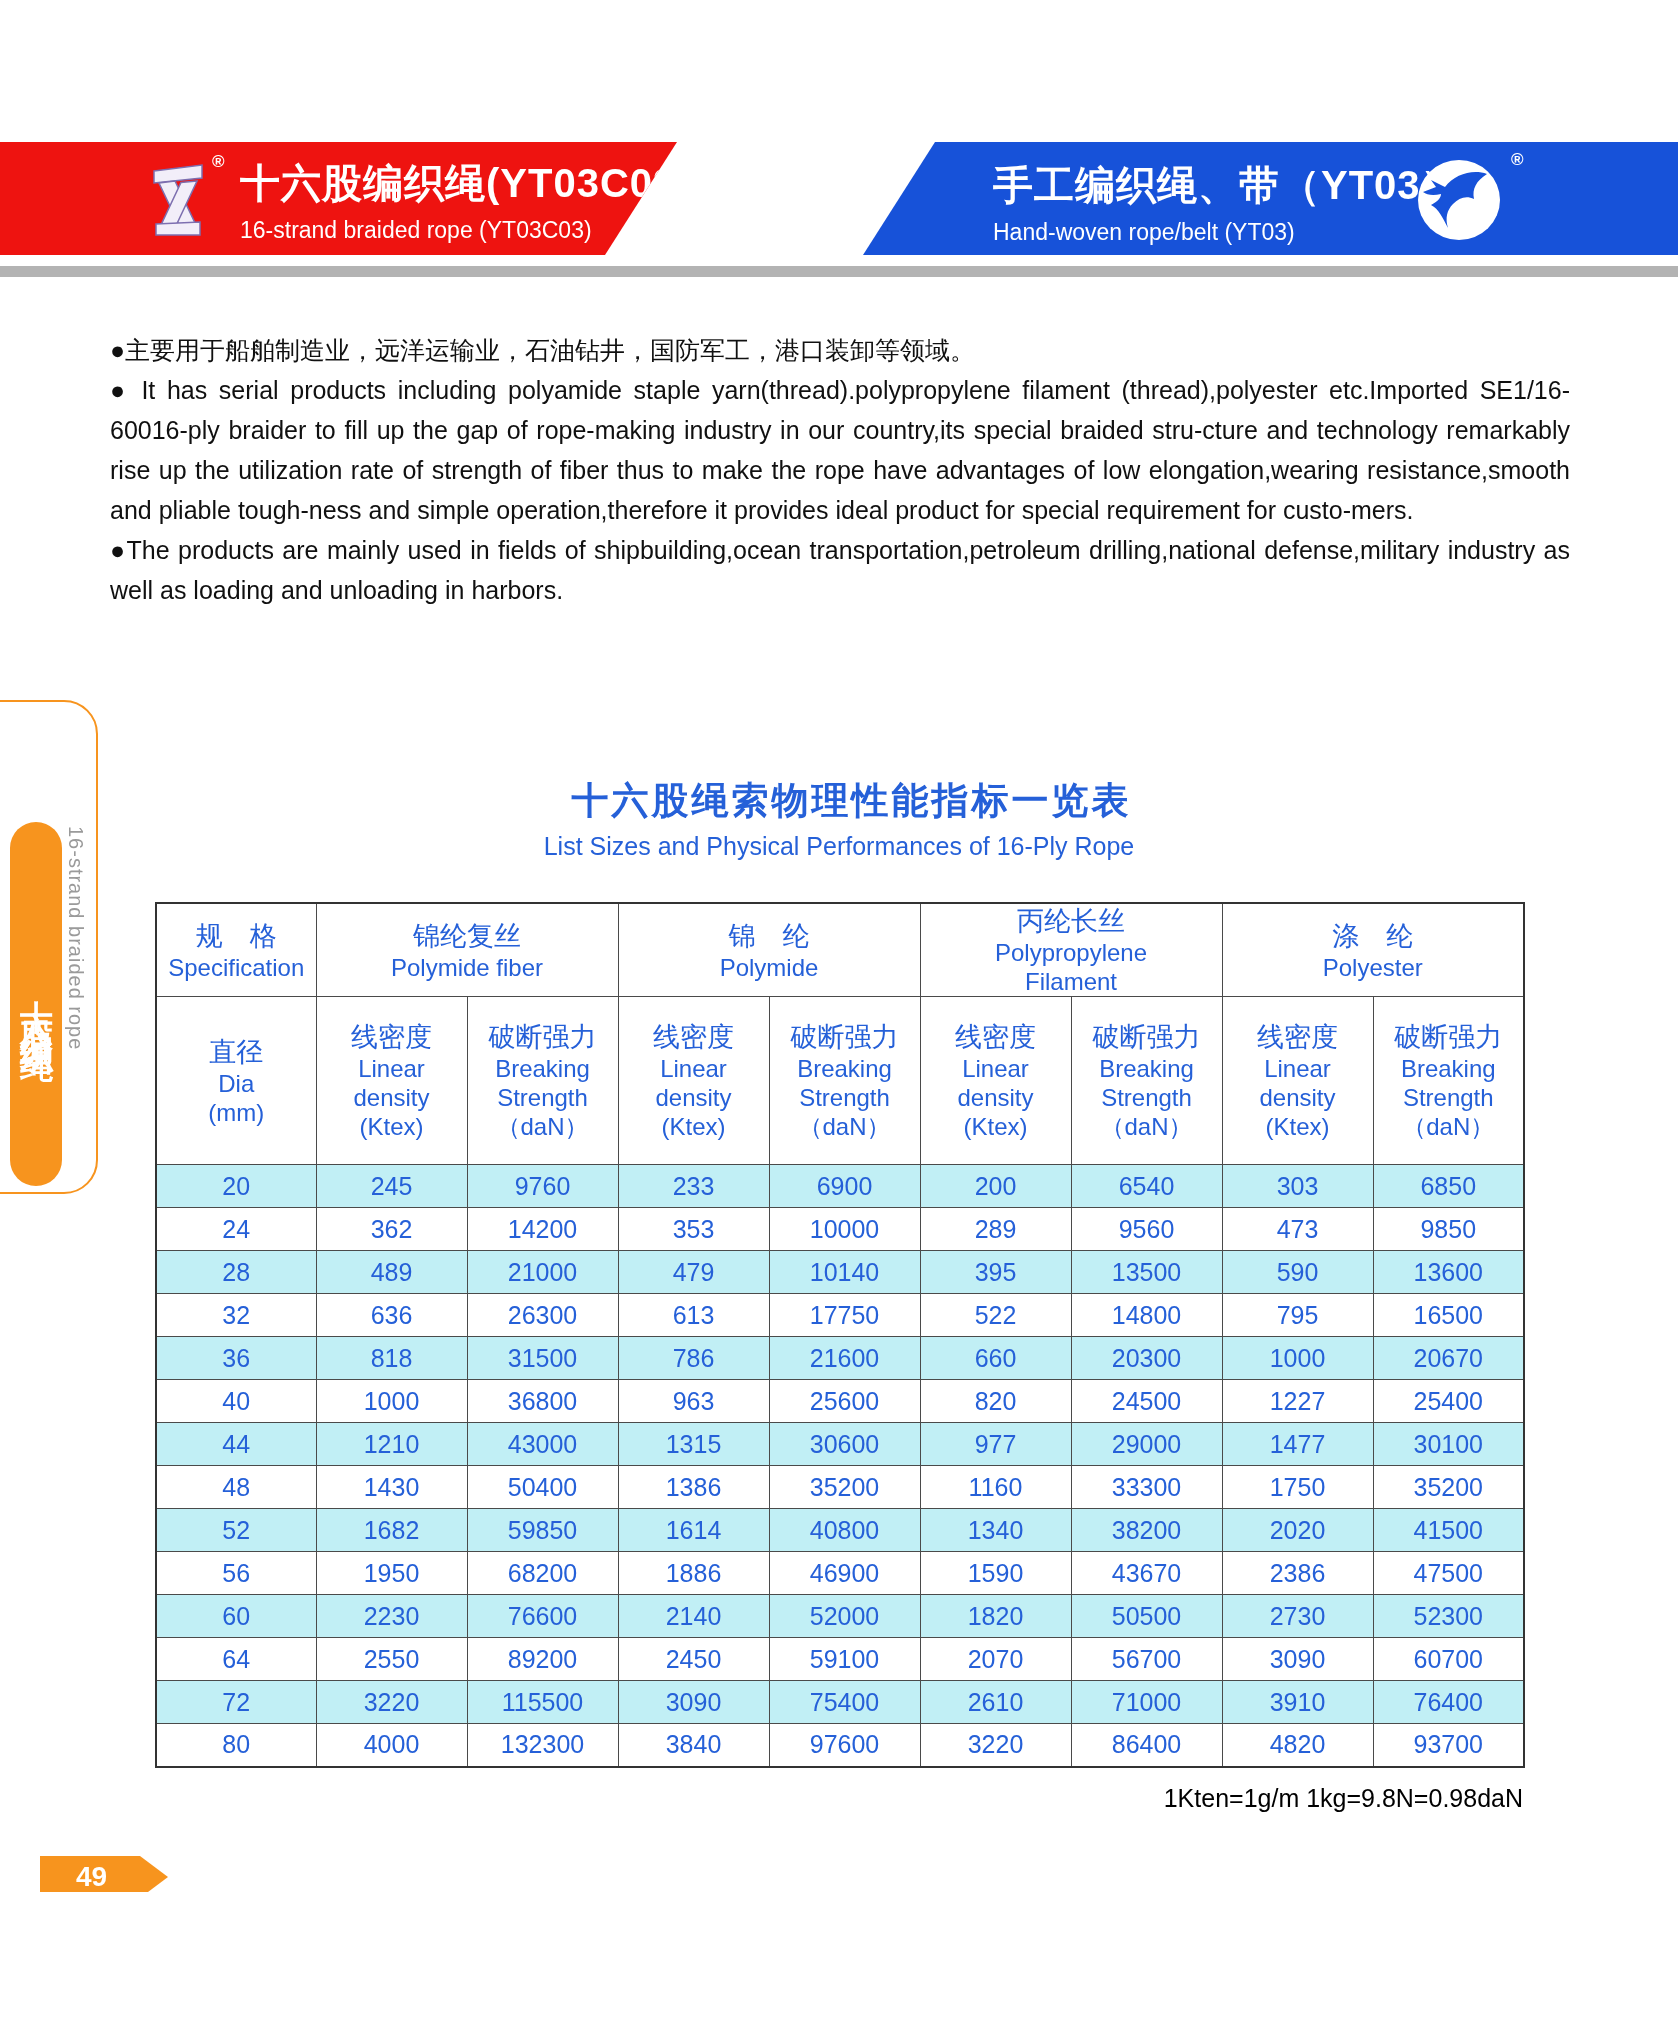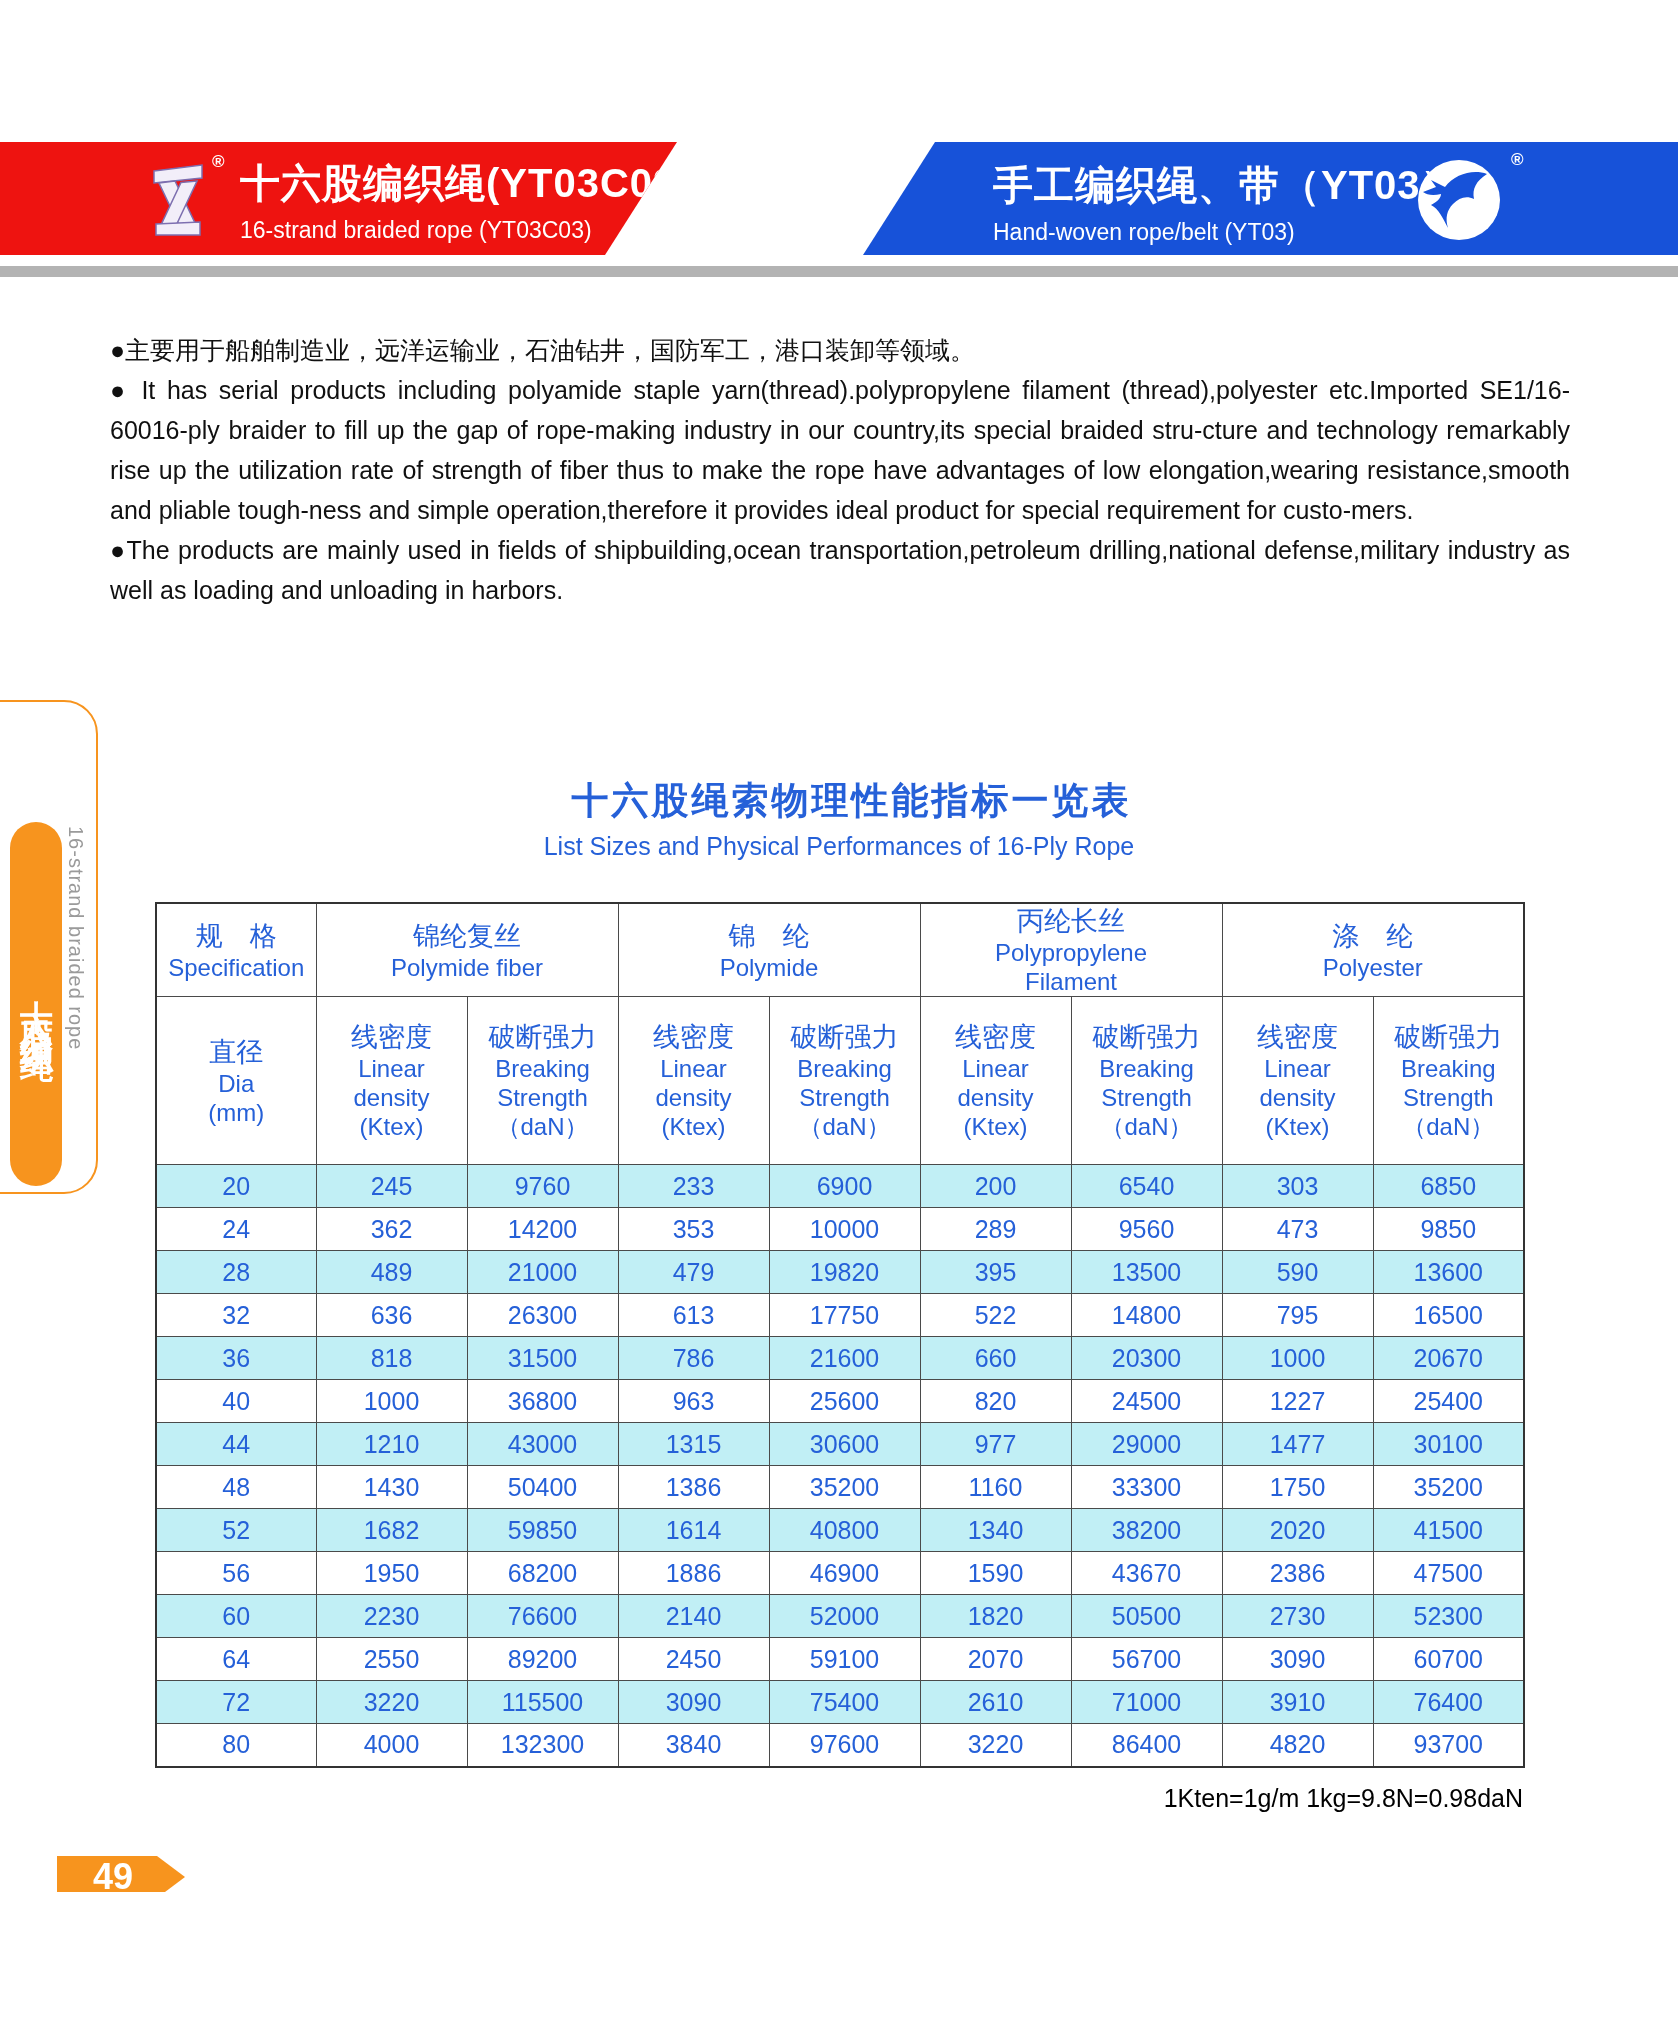--- a/index.html
+++ b/index.html
@@ -55,24 +55,24 @@
   tbody tr{height:43px;}
   tbody tr.alt{background:var(--cyan);}
   tbody td{font-size:25px;}
   .h-zh{font-size:27px;line-height:34px;}
   .h-en{font-size:24px;line-height:29px;}
   .h-unit{font-size:24px;line-height:29px;}
 
   
   .footnote{position:absolute;left:155px;top:1784px;width:1368px;text-align:right;
             font-size:25px;color:#000000;}
-  .page-flag{position:absolute;left:57px;top:1856px;width:128px;height:36px;background:var(--orange);
+  .page-flag{position:absolute;left:40px;top:1856px;width:128px;height:36px;background:var(--orange);
             -webkit-clip-path:polygon(0 0,100px 0,128px 21px,100px 42px,0 42px);
             clip-path:polygon(0 0,100px 0,128px 21px,100px 42px,0 42px);
-            color:#fff;font-size:36px;font-weight:bold;line-height:42px;padding-left:0;}
+            color:#fff;font-size:28px;font-weight:bold;line-height:42px;padding-left:0;}
   .page-flag span{margin-left:36px;}
 
   
   .side-tab{position:absolute;left:0;top:700px;width:98px;height:490px;}
   .side-outline{position:absolute;left:-30px;top:0;width:124px;height:490px;
             border:2px solid var(--orange);border-radius:0 34px 34px 0;}
   .side-bar{position:absolute;left:10px;top:122px;width:52px;height:364px;background:var(--orange);
             border-radius:26px;display:flex;align-items:center;justify-content:center;}
   .side-zh{writing-mode:vertical-rl;text-orientation:upright;color:#fff;font-size:33px;
             font-weight:bold;letter-spacing:10px;}
@@ -237,21 +237,21 @@
           <td>289</td>
           <td>9560</td>
           <td>473</td>
           <td>9850</td>
         </tr>
         <tr class="alt">
           <td>28</td>
           <td>489</td>
           <td>21000</td>
           <td>479</td>
-          <td>19820</td>
+          <td>10140</td>
           <td>395</td>
           <td>13500</td>
           <td>590</td>
           <td>13600</td>
         </tr>
         <tr>
           <td>32</td>
           <td>636</td>
           <td>26300</td>
           <td>613</td>

